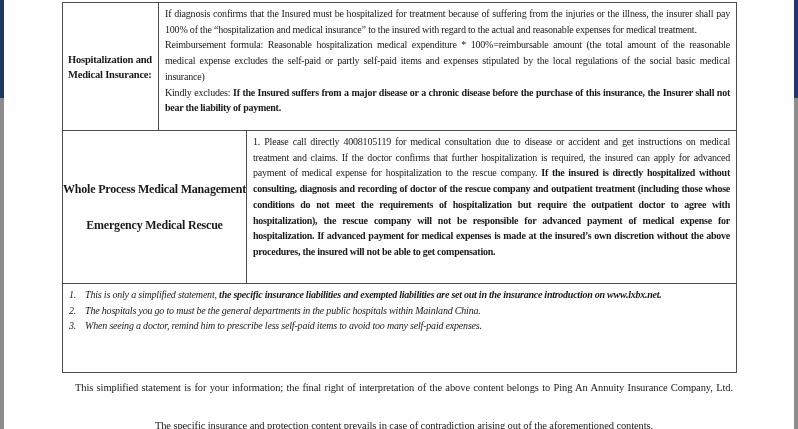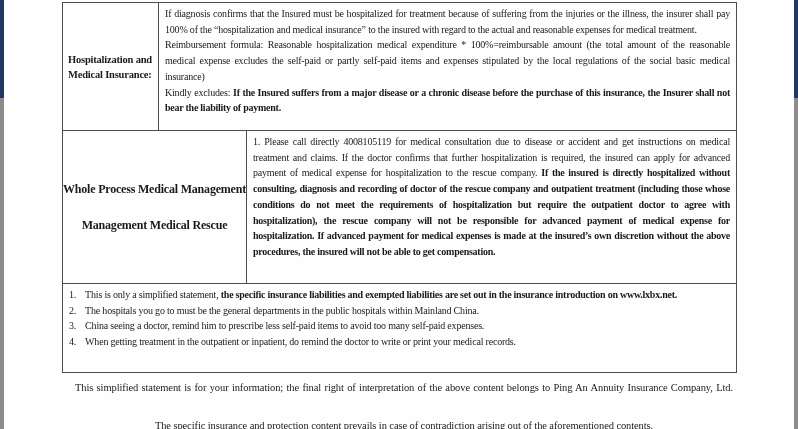--- a/index.html
+++ b/index.html
@@ -25,21 +25,21 @@
   .c-label{width:96px;display:flex;flex-direction:column;justify-content:center;padding-left:5px;
            font-weight:bold;font-size:10.5px;line-height:15px;letter-spacing:-0.2px;}
   .c-amount{width:88px;display:flex;align-items:center;justify-content:center;
             font-weight:bold;font-size:10.5px;}
   .c-merged{width:184px;display:flex;flex-direction:column;justify-content:center;align-items:center;
             text-align:center;font-weight:bold;font-size:12px;line-height:15px;letter-spacing:-0.2px;gap:21px;}
   .c-desc{flex:1;padding:3px 6px 0 6px;font-size:10px;line-height:15.7px;letter-spacing:-0.2px;
           text-align:justify;}
   .c-desc p{margin:0;}
   b{letter-spacing:-0.25px;}
-  .tip{text-align:justify;}
+  .tip{text-align:justify;font-style:italic;}
   .tip-num{margin-right:9px;}
 
   
   .footer{position:absolute;left:75px;top:381px;width:658px;font-size:10.5px;line-height:14px;
           letter-spacing:-0.1px;color:#1a1a1a;}
   .footer .l1{text-align:justify;text-align-last:justify;}
   .footer .l2{margin-top:24px;text-align:center;}
 </style>
 </head>
 <body>
@@ -61,33 +61,32 @@
       <div class="cell c-desc">
         <p>If diagnosis confirms that the Insured must be hospitalized for treatment because of suffering from the injuries or the illness, the insurer shall pay 100% of the “hospitalization and medical insurance” to the insured with regard to the actual and reasonable expenses for medical treatment.</p>
         <p>Reimbursement formula: Reasonable hospitalization medical expenditure * 100%=reimbursable amount (the total amount of the reasonable medical expense excludes the self-paid or partly self-paid items and expenses stipulated by the local regulations of the social basic medical insurance)</p>
         <p><span>Kindly excludes: </span><b>If the Insured suffers from a major disease or a chronic disease before the purchase of this insurance, the Insurer shall not bear the liability of payment.</b></p>
       </div>
     </div>
 
     <div class="trow r2 sep">
       <div class="cell vline c-merged">
         <span>Whole Process Medical Management</span>
-        <span>Management Medical Rescue</span>
+        <span>Emergency Medical Rescue</span>
       </div>
       <div class="cell c-desc">
         <p><span>1. Please call directly 4008105119 for medical consultation due to disease or accident and get instructions on medical treatment and claims. If the doctor confirms that further hospitalization is required, the insured can apply for advanced payment of medical expense for hospitalization to the rescue company. </span><b>If the insured is directly hospitalized without consulting, diagnosis and recording of doctor of the rescue company and outpatient treatment (including those whose conditions do not meet the requirements of hospitalization but require the outpatient doctor to agree with hospitalization), the rescue company will not be responsible for advanced payment of medical expense for hospitalization. If advanced payment for medical expenses is made at the insured’s own discretion without the above procedures, the insured will not be able to get compensation.</b></p>
       </div>
     </div>
 
     <div class="trow r3">
       <div class="cell c-desc">
         <p class="tip"><span class="tip-num">1.</span><span>This is only a simplified statement, </span><b>the specific insurance liabilities and exempted liabilities are set out in the insurance introduction on www.lxbx.net.</b></p>
         <p class="tip"><span class="tip-num">2.</span><span>The hospitals you go to must be the general departments in the public hospitals within Mainland China.</span></p>
-        <p class="tip"><span class="tip-num">3.</span><span>China seeing a doctor, remind him to prescribe less self-paid items to avoid too many self-paid expenses.</span></p>
-        <p class="tip"><span class="tip-num">4.</span><span>When getting treatment in the outpatient or inpatient, do remind the doctor to write or print your medical records.</span></p>
+        <p class="tip"><span class="tip-num">3.</span><span>When seeing a doctor, remind him to prescribe less self-paid items to avoid too many self-paid expenses.</span></p>
       </div>
     </div>
 
   </div>
 
   <div class="footer">
     <div class="l1">This simplified statement is for your information; the final right of interpretation of the above content belongs to Ping An Annuity Insurance Company, Ltd.</div>
     <div class="l2">The specific insurance and protection content prevails in case of contradiction arising out of the aforementioned contents.</div>
   </div>
 

